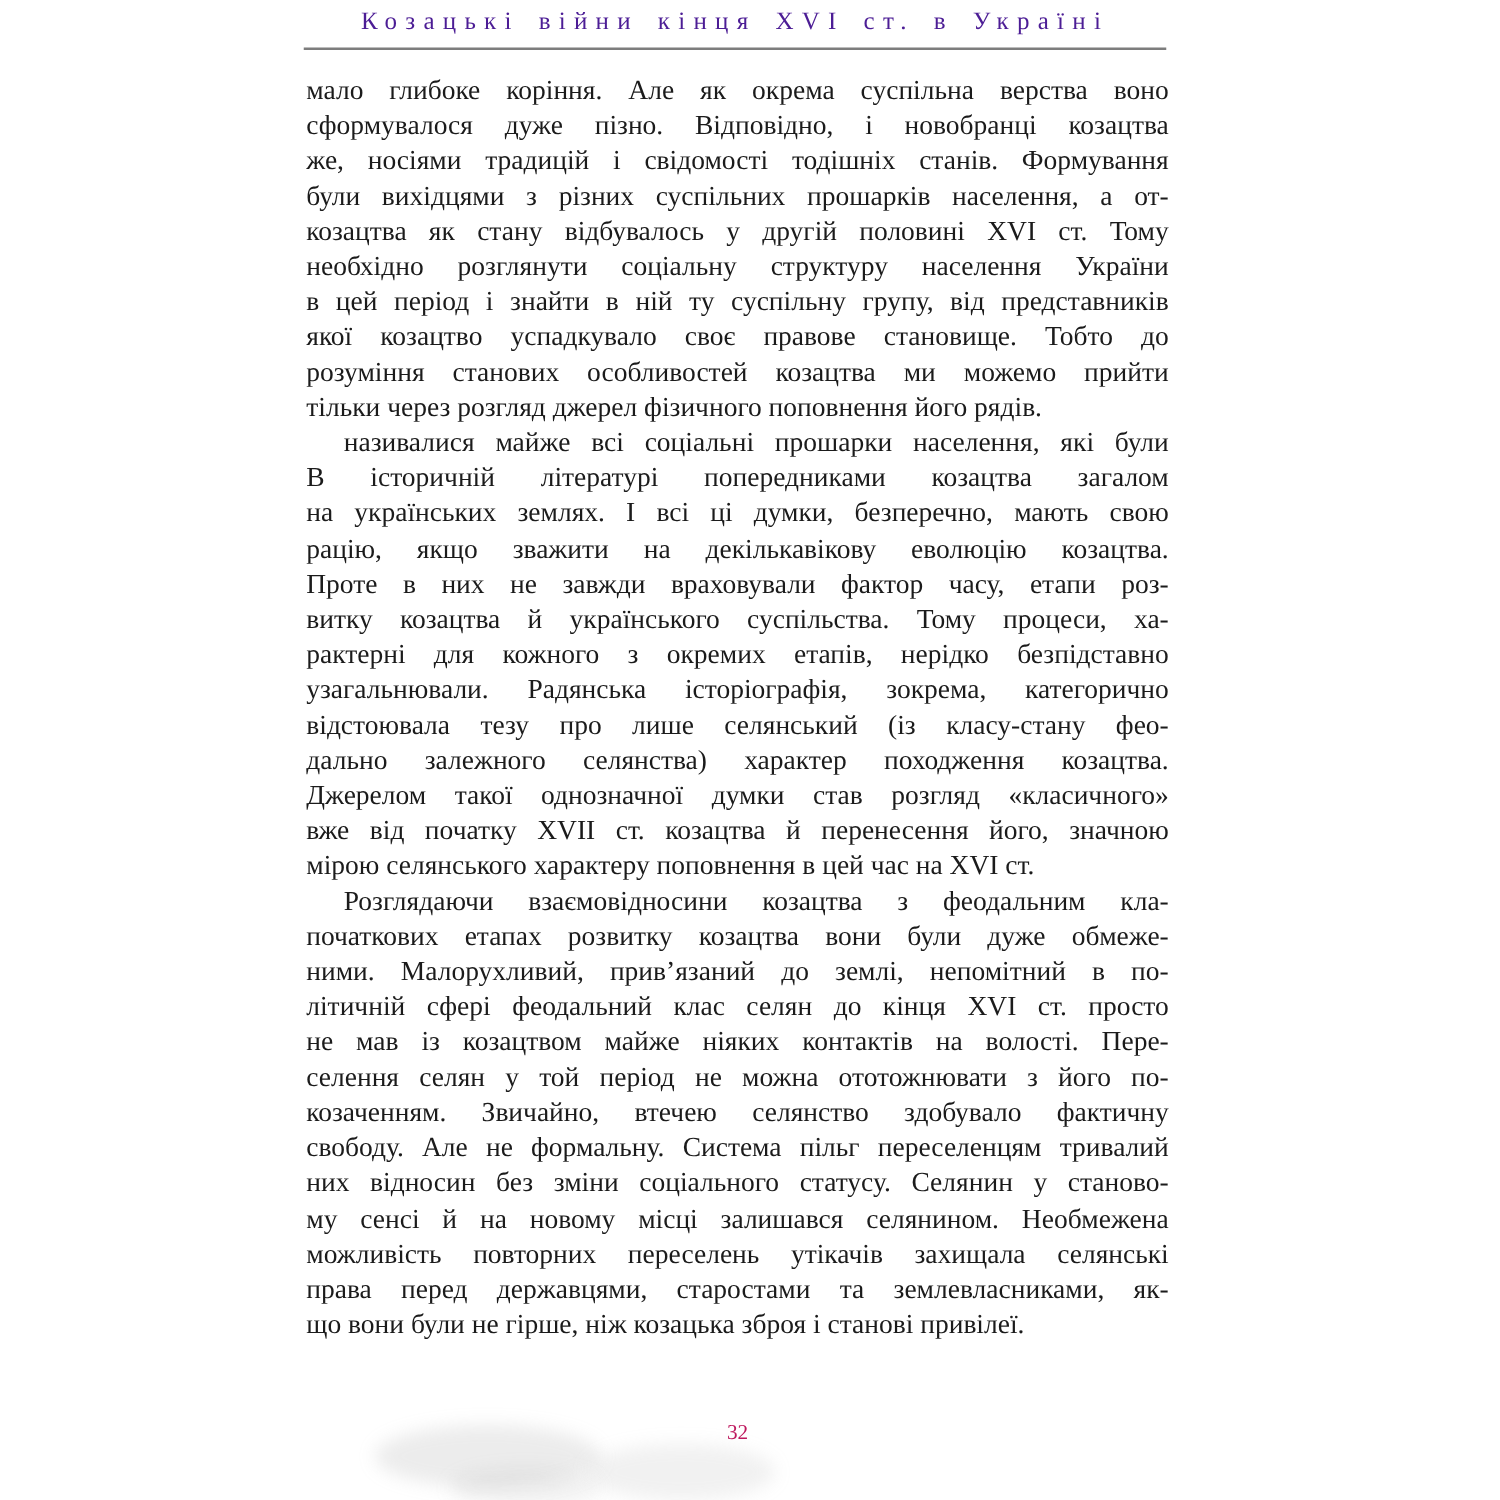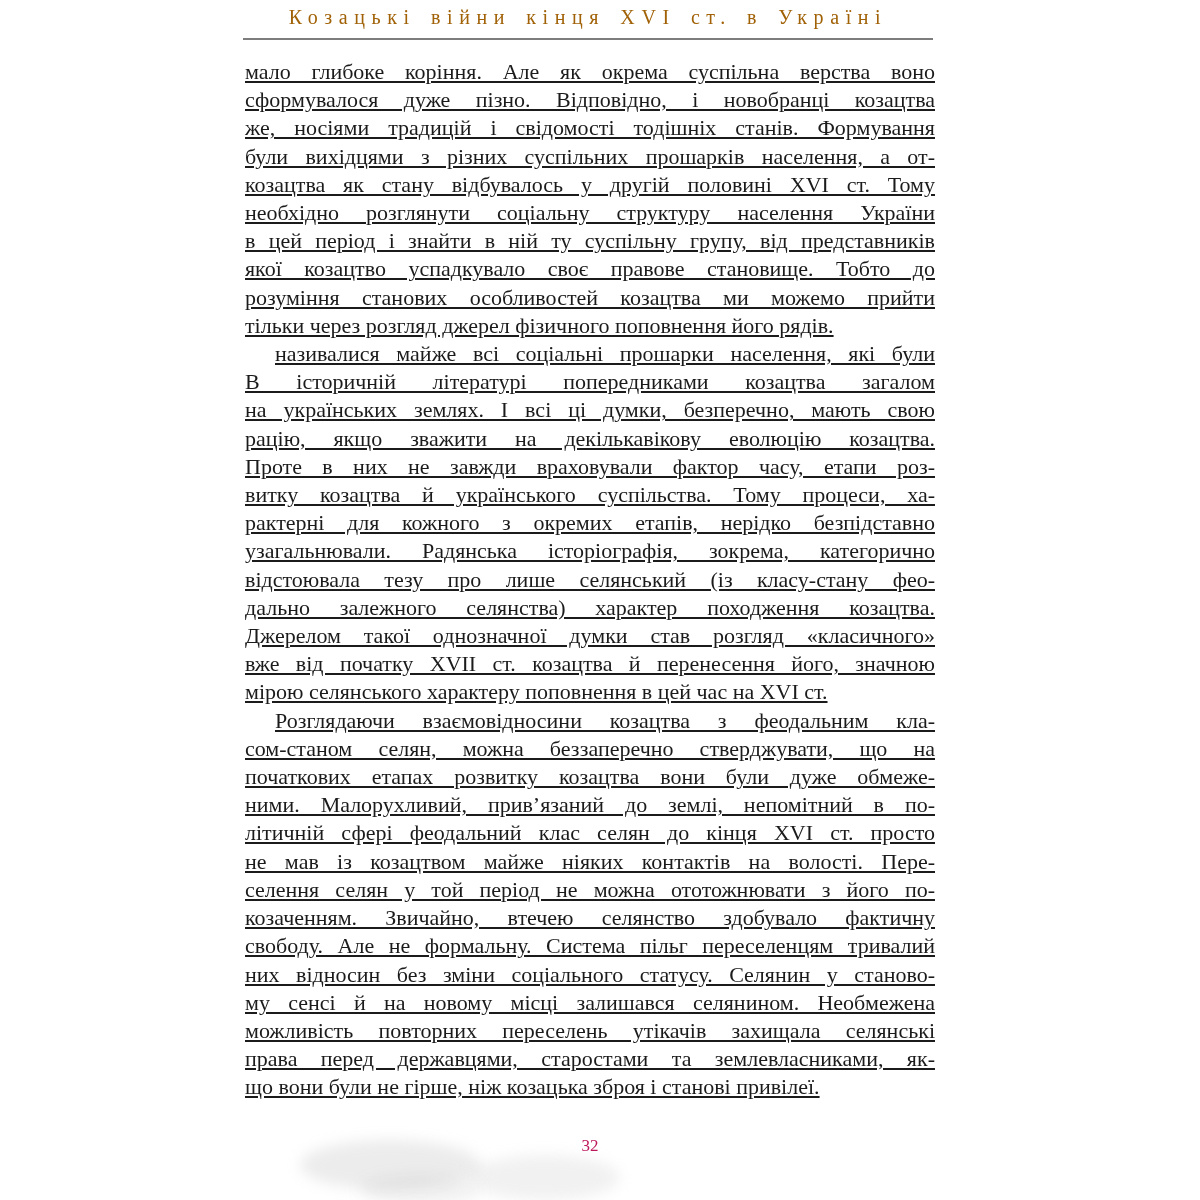--- a/index.html
+++ b/index.html
@@ -14,21 +14,21 @@
   }
   .running-head {
     position: absolute;
     top: 6px;
     left: 243px;
     width: 690px;
     text-align: center;
     font-size: 20px;
     letter-spacing: 0.33em;
     word-spacing: 0.18em;
-    color: #a16207;
+    color: #4c1d95;
     white-space: nowrap;
   }
   .head-rule {
     position: absolute;
     top: 38px;
     left: 243px;
     width: 690px;
     height: 2px;
     background: #7d7d7d;
   }
@@ -37,21 +37,20 @@
     top: 58px;
     left: 245px;
     width: 690px;
     font-size: 22px;
     line-height: 28.2px;
   }
   .line {
     text-align: justify;
     text-align-last: justify;
     white-space: normal;
-    text-decoration: underline;
   }
   .line.last { text-align-last: auto; }
   .para.indent .line:first-child { text-indent: 30px; }
   .page-number {
     position: absolute;
     top: 1136px;
     left: 245px;
     width: 690px;
     text-align: center;
     font-size: 17px;
@@ -100,21 +99,20 @@
         <div class="line">рактерні для кожного з окремих етапів, нерідко безпідставно</div>
         <div class="line">узагальнювали. Радянська історіографія, зокрема, категорично</div>
         <div class="line">відстоювала тезу про лише селянський (із класу-стану фео-</div>
         <div class="line">дально залежного селянства) характер походження козацтва.</div>
         <div class="line">Джерелом такої однозначної думки став розгляд «класичного»</div>
         <div class="line">вже від початку XVII ст. козацтва й перенесення його, значною</div>
         <div class="line last">мірою селянського характеру поповнення в цей час на XVI ст.</div>
       </div>
       <div class="para indent">
         <div class="line">Розглядаючи взаємовідносини козацтва з феодальним кла-</div>
-        <div class="line">сом-станом селян, можна беззаперечно стверджувати, що на</div>
         <div class="line">початкових етапах розвитку козацтва вони були дуже обмеже-</div>
         <div class="line">ними. Малорухливий, прив’язаний до землі, непомітний в по-</div>
         <div class="line">літичній сфері феодальний клас селян до кінця XVI ст. просто</div>
         <div class="line">не мав із козацтвом майже ніяких контактів на волості. Пере-</div>
         <div class="line">селення селян у той період не можна ототожнювати з його по-</div>
         <div class="line">козаченням. Звичайно, втечею селянство здобувало фактичну</div>
         <div class="line">свободу. Але не формальну. Система пільг переселенцям тривалий</div>
         <div class="line">них відносин без зміни соціального статусу. Селянин у станово-</div>
         <div class="line">му сенсі й на новому місці залишався селянином. Необмежена</div>
         <div class="line">можливість повторних переселень утікачів захищала селянські</div>

